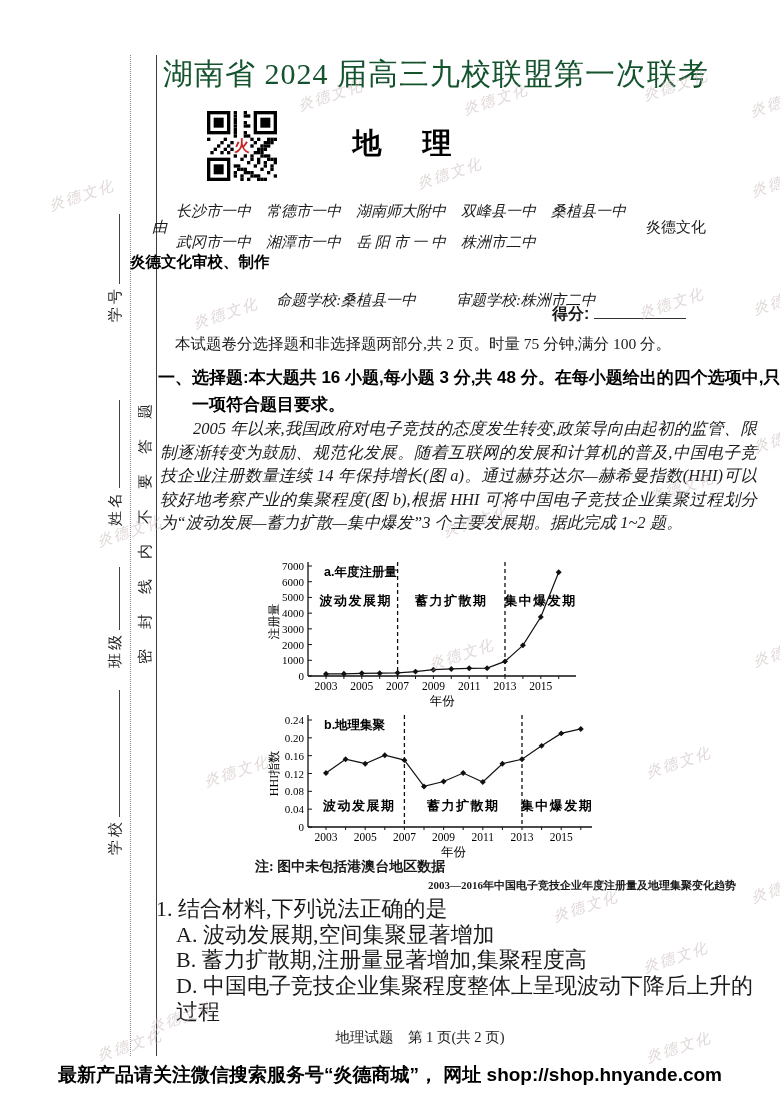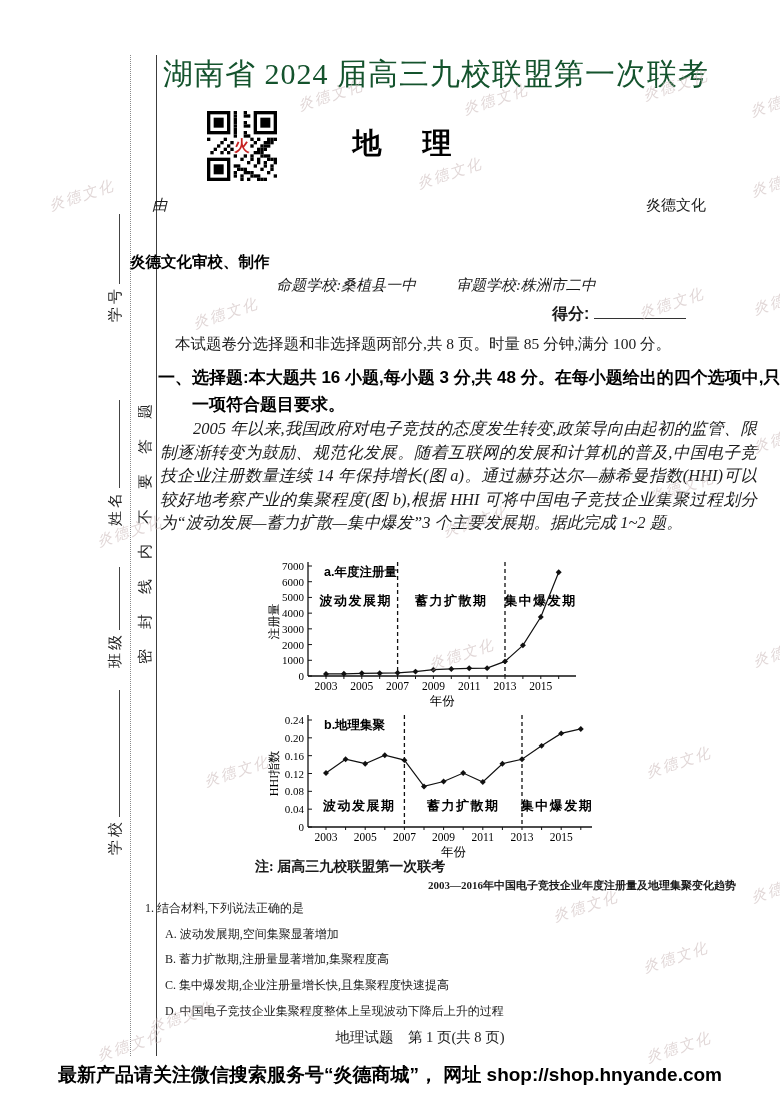--- a/index.html
+++ b/index.html
@@ -22,32 +22,32 @@
   .title{left:130px;top:54px;width:612px;text-align:center;font-size:30px;letter-spacing:1px;color:#14532d;}
   .subject{left:295px;top:124px;width:220px;text-align:center;font-size:29px;font-weight:bold;
            font-family:"Liberation Sans",sans-serif;letter-spacing:6px;color:#000;}
   .byline{left:152px;top:196px;width:554px;display:flex;align-items:center;gap:9px;}
   .kai{font-style:italic;}
   .byline .by{font-size:15px;}
   .schools p{margin:0;font-size:15px;line-height:31px;white-space:nowrap;}
   .joint{margin-left:auto;font-size:15px;white-space:nowrap;}
   .credit{left:130px;top:252px;width:612px;text-align:left;font-size:15.5px;font-weight:bold;
           font-family:"Liberation Sans",sans-serif;color:#000;}
-  .setters{left:130px;top:276px;width:612px;text-align:center;font-size:15px;}
+  .setters{left:130px;top:291px;width:612px;text-align:center;font-size:15px;}
   .setters span{margin:0 18px;}
   .score{left:552px;top:304px;font-size:16px;font-weight:bold;font-family:"Liberation Sans",sans-serif;}
   .score .sblank{display:inline-block;width:92px;border-bottom:1.5px solid #333;height:14px;}
   .examinfo{left:175px;top:334px;font-size:15.5px;}
   .secthead{left:158px;top:364px;width:606px;font-size:17px;line-height:27px;font-weight:bold;
             font-family:"Liberation Sans",sans-serif;color:#000;padding-left:34px;text-indent:-34px;}
   .intro{left:160px;top:417px;width:597px;font-size:16.5px;line-height:23.5px;
          text-align:justify;text-indent:2em;}
   .note{left:255px;top:858px;font-size:14px;font-weight:bold;}
   .caption{left:136px;top:878px;width:600px;text-align:right;font-size:11px;font-weight:bold;}
-  .q1{left:145px;top:896px;width:600px;font-size:12px;line-height:25.7px;}
+  .q1{left:156px;top:896px;width:600px;font-size:22px;line-height:25.7px;}
   .q1 .opt{padding-left:20px;}
   .pagefoot{left:140px;top:1028px;width:560px;text-align:center;font-size:14.5px;}
   .banner{left:0;top:1062px;width:780px;text-align:center;font-size:19px;font-weight:bold;
           font-family:"Liberation Sans",sans-serif;color:#000;}
 </style>
 </head>
 <body>
 
 <div class="vline-dotted"></div>
 <div class="vline-solid"></div>
@@ -168,36 +168,40 @@
     <rect x="15" y="20" width="1" height="1" fill="#000"></rect>
     <rect x="16" y="20" width="1" height="1" fill="#000"></rect>
     <rect x="17" y="20" width="1" height="1" fill="#000"></rect>
     <text x="10.5" y="11.9" text-anchor="middle" font-size="4.6" font-weight="bold" fill="#c62222" font-family="&quot;Liberation Sans&quot;,sans-serif">火</text>
   </svg>
 
 <div class="abs subject">地　理</div>
 
 <div class="abs byline kai">
   <span class="by">由</span>
+  <div class="schools">
+    <p>长沙市一中　常德市一中　湖南师大附中　双峰县一中　桑植县一中</p>
+    <p>武冈市一中　湘潭市一中　岳 阳 市 一 中　株洲市二中</p>
+  </div>
   <span class="joint" style="font-style:normal">炎德文化</span>
 </div>
 
 <div class="abs credit">炎德文化审校、制作</div>
 
 <div class="abs setters kai">
   <span>命题学校:桑植县一中</span>
   <span>审题学校:株洲市二中</span>
 </div>
 
 <div class="abs score">
   <span>得分:</span>
   <span class="sblank"></span>
 </div>
 
-<div class="abs examinfo">本试题卷分选择题和非选择题两部分,共 8 页。时量 85 分钟,满分 100 分。</div>
+<div class="abs examinfo">本试题卷分选择题和非选择题两部分,共 2 页。时量 75 分钟,满分 100 分。</div>
 
 <div class="abs secthead">一、选择题:本大题共 16 小题,每小题 3 分,共 48 分。在每小题给出的四个选项中,只有一项符合题目要求。</div>
 <div class="abs intro kai">2005 年以来,我国政府对电子竞技的态度发生转变,政策导向由起初的监管、限制逐渐转变为鼓励、规范化发展。随着互联网的发展和计算机的普及,中国电子竞技企业注册数量连续 14 年保持增长(图 a)。通过赫芬达尔—赫希曼指数(HHI)可以较好地考察产业的集聚程度(图 b),根据 HHI 可将中国电子竞技企业集聚过程划分为“波动发展—蓄力扩散—集中爆发”3 个主要发展期。据此完成 1~2 题。</div>
 
 <div class="abs" style="left:268px;top:559px" id="chartA"><svg viewBox="0 0 340 150" width="340" height="150">
       <line x1="40" y1="3" x2="40" y2="117" stroke="#111" stroke-width="1.3"></line>
       <line x1="40" y1="117" x2="308" y2="117" stroke="#111" stroke-width="1.3"></line>
       <line x1="40" y1="117" x2="44" y2="117" stroke="#111" stroke-width="1"></line>
       <text x="36" y="121" text-anchor="end" font-size="11" font-family="&quot;Liberation Serif&quot;,serif">0</text>
       <line x1="40" y1="101.28571428571429" x2="44" y2="101.28571428571429" stroke="#111" stroke-width="1"></line>
@@ -315,32 +319,31 @@
       <rect x="291.1" y="21.275" width="4.2" height="4.2" fill="#111" transform="rotate(45 293.20000000000005 23.375)"></rect>
       <rect x="310.7" y="16.816666666666656" width="4.2" height="4.2" fill="#111" transform="rotate(45 312.8 18.916666666666657)"></rect>
       <text x="91.2" y="100" text-anchor="middle" font-size="13" font-weight="bold" letter-spacing="1.5" font-family="&quot;Liberation Sans&quot;,sans-serif">波动发展期</text>
       <text x="195.2" y="100" text-anchor="middle" font-size="13" font-weight="bold" letter-spacing="1.5" font-family="&quot;Liberation Sans&quot;,sans-serif">蓄力扩散期</text>
       <text x="289" y="100" text-anchor="middle" font-size="13" font-weight="bold" letter-spacing="1.5" font-family="&quot;Liberation Sans&quot;,sans-serif">集中爆发期</text>
       <text x="56" y="19" font-size="12.5" font-weight="bold" font-family="&quot;Liberation Sans&quot;,sans-serif">b.地理集聚</text>
       <text x="10" y="63.5" text-anchor="middle" font-size="12" font-family="&quot;Liberation Serif&quot;,serif" transform="rotate(-90 10 63.5)">HHI指数</text>
       <text x="185.4" y="146" text-anchor="middle" font-size="12.5" font-family="&quot;Liberation Serif&quot;,serif">年份</text>
     </svg></div>
 
-<div class="abs note">注: 届高三九校联盟第一次联考</div>
+<div class="abs note">注: 图中未包括港澳台地区数据</div>
 <div class="abs caption">2003—2016年中国电子竞技企业年度注册量及地理集聚变化趋势</div>
 
 <div class="abs q1">
   <div>1. 结合材料,下列说法正确的是</div>
   <div class="opt">A. 波动发展期,空间集聚显著增加</div>
   <div class="opt">B. 蓄力扩散期,注册量显著增加,集聚程度高</div>
-  <div class="opt">C. 集中爆发期,企业注册量增长快,且集聚程度快速提高</div>
   <div class="opt">D. 中国电子竞技企业集聚程度整体上呈现波动下降后上升的过程</div>
 </div>
 
-<div class="abs pagefoot">地理试题　第 1 页(共 8 页)</div>
+<div class="abs pagefoot">地理试题　第 1 页(共 2 页)</div>
 <div class="abs banner">最新产品请关注微信搜索服务号“炎德商城”， 网址 shop://shop.hnyande.com</div>
 
 <div class="wm" style="left: 297px; top: 86px;">炎德文化</div>
 <div class="wm" style="left: 462px; top: 90px;">炎德文化</div>
 <div class="wm" style="left: 642px; top: 76px;">炎德文化</div>
 <div class="wm" style="left: 749px; top: 92px;">炎德文化</div>
 <div class="wm" style="left: 48px; top: 186px;">炎德文化</div>
 <div class="wm" style="left: 416px; top: 164px;">炎德文化</div>
 <div class="wm" style="left: 750px; top: 172px;">炎德文化</div>
 <div class="wm" style="left: 192px; top: 304px;">炎德文化</div>

